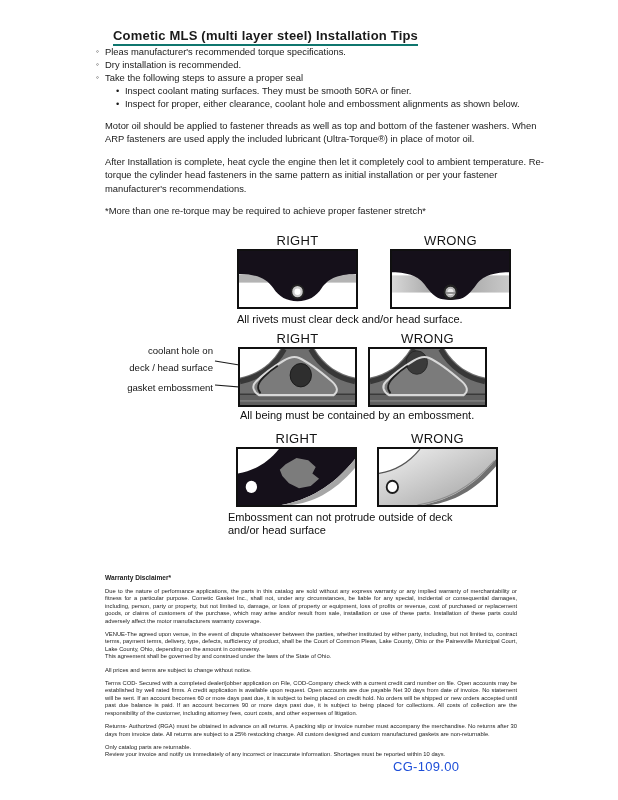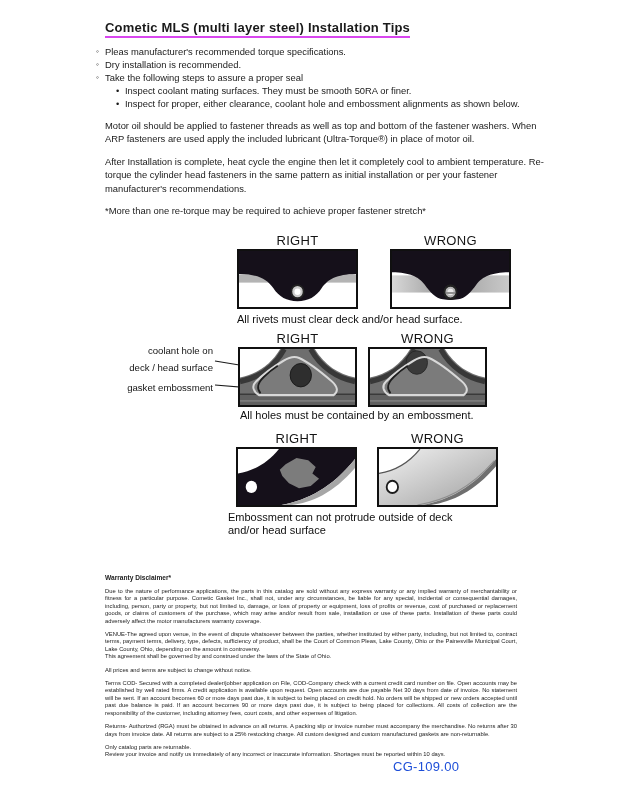--- a/index.html
+++ b/index.html
@@ -1,23 +1,23 @@
 <!DOCTYPE html>
 <html><head>
 <meta charset="utf-8">
 <style>
   html,body{margin:0;padding:0;background:#ffffff;}
   .page{
     position:relative;width:618px;height:800px;background:#ffffff;overflow:hidden;
     font-family:"Liberation Sans","DejaVu Sans",sans-serif;color:#1a1a1a;
   }
   .title{
-    position:absolute;left:105px;top:20px;margin:0;
+    position:absolute;left:105px;top:20px;margin:8px;
     font-size:13px;font-weight:bold;letter-spacing:.2px;
-    border-bottom:2px solid #d946ef;padding-bottom:1px;display:inline-block;
+    border-bottom:2px solid #0f766e;padding-bottom:1px;display:inline-block;
   }
   .tips{position:absolute;left:96px;top:45px;width:470px;font-size:9.4px;line-height:13px;}
   .tips .li{display:flex;}
   .tips .mk{width:9px;flex:0 0 9px;font-size:8.5px;}
   .tips .l2{margin-left:20px;}
   .tips .l2 .mk{font-size:9.4px;}
   .diesel{position:absolute;left:105px;top:119px;width:447px;}
   .diesel h2{margin:0 0 7px 0;font-size:11.5px;font-weight:bold;}
   .diesel p{margin:0 0 9px 0;font-size:9.4px;line-height:13.4px;}
   .drow{position:absolute;left:0;width:539px;}
@@ -143,21 +143,21 @@
         <path d="M86,0 C98,20 118,32 140,36" fill="none" stroke="#383838" stroke-width="6"></path>
         <path d="M0,0 H49 C37,18 20,28 0,31.5 Z" fill="#ffffff"></path>
         <path d="M140,0 H91 C103,18 120,28 140,31.5 Z" fill="#ffffff"></path>
         <path d="M23,51 C16,47 14,41 19,36.5 C28,28 40,20 53,13 C61,8.5 66,7.5 72,10 C83,14.5 98,25 112,36 C119,42 120,47 114,51 Z" fill="#7b7b7b"></path>
         <circle cx="57" cy="15" r="13" fill="#3a3a3a" stroke="#262626" stroke-width="1"></circle>
         <path d="M23,51 C16,47 14,41 19,36.5 C28,28 40,20 53,13 C61,8.5 66,7.5 72,10 C83,14.5 98,25 112,36 C119,42 120,47 114,51 Z" fill="none" stroke="#d8d8d8" stroke-width="2.4" stroke-linejoin="round"></path>
         <path d="M25,49 C20,44 21,38 29,31 C34,26.5 40,22 46,18.5" fill="none" stroke="#1e1e1e" stroke-width="2"></path>
       </svg>
     </div>
 
-    <div class="dcap" style="left:240px;top:78px;">All holes must be contained by an embossment.</div>
+    <div class="dcap" style="left:240px;top:78px;">All being must be contained by an embossment.</div>
   </div>
 
   <div class="drow" style="top:431px;height:110px;">
     <div class="dlbl" style="left:236px;width:121px;">RIGHT</div>
     <div class="dlbl" style="left:377px;width:121px;">WRONG</div>
 
     <div class="panel" style="left:236px;width:121px;">
       <svg viewBox="0 0 140 62" preserveAspectRatio="none">
         <rect width="140" height="62" fill="#ffffff"></rect>
         <path d="M0,62 V27 C20,24 36,15 49,0 H140 V11 C112,43 84,56 52,62 Z" fill="#15101a"></path>

